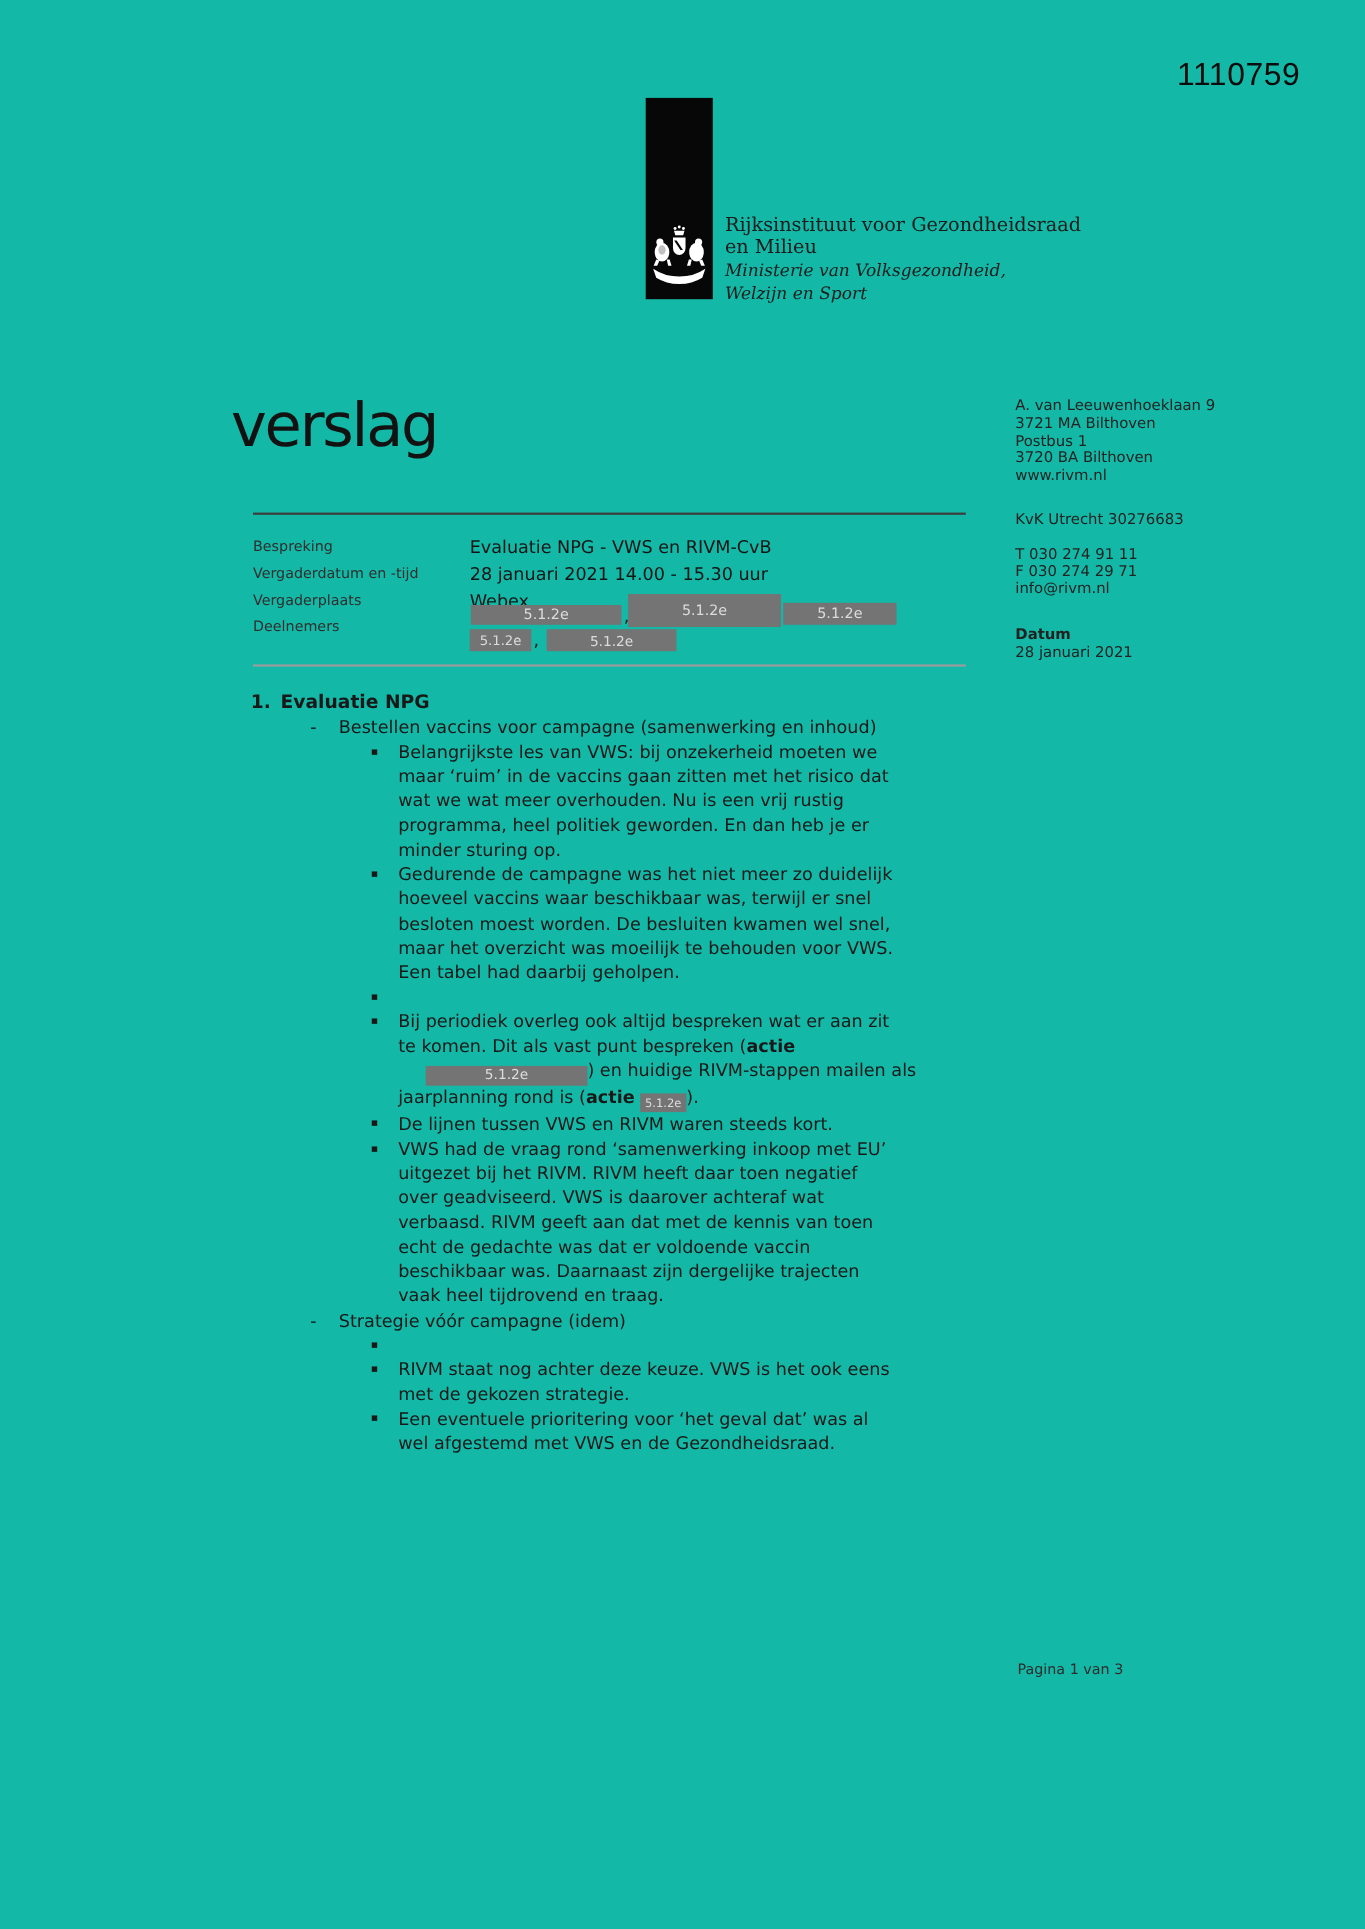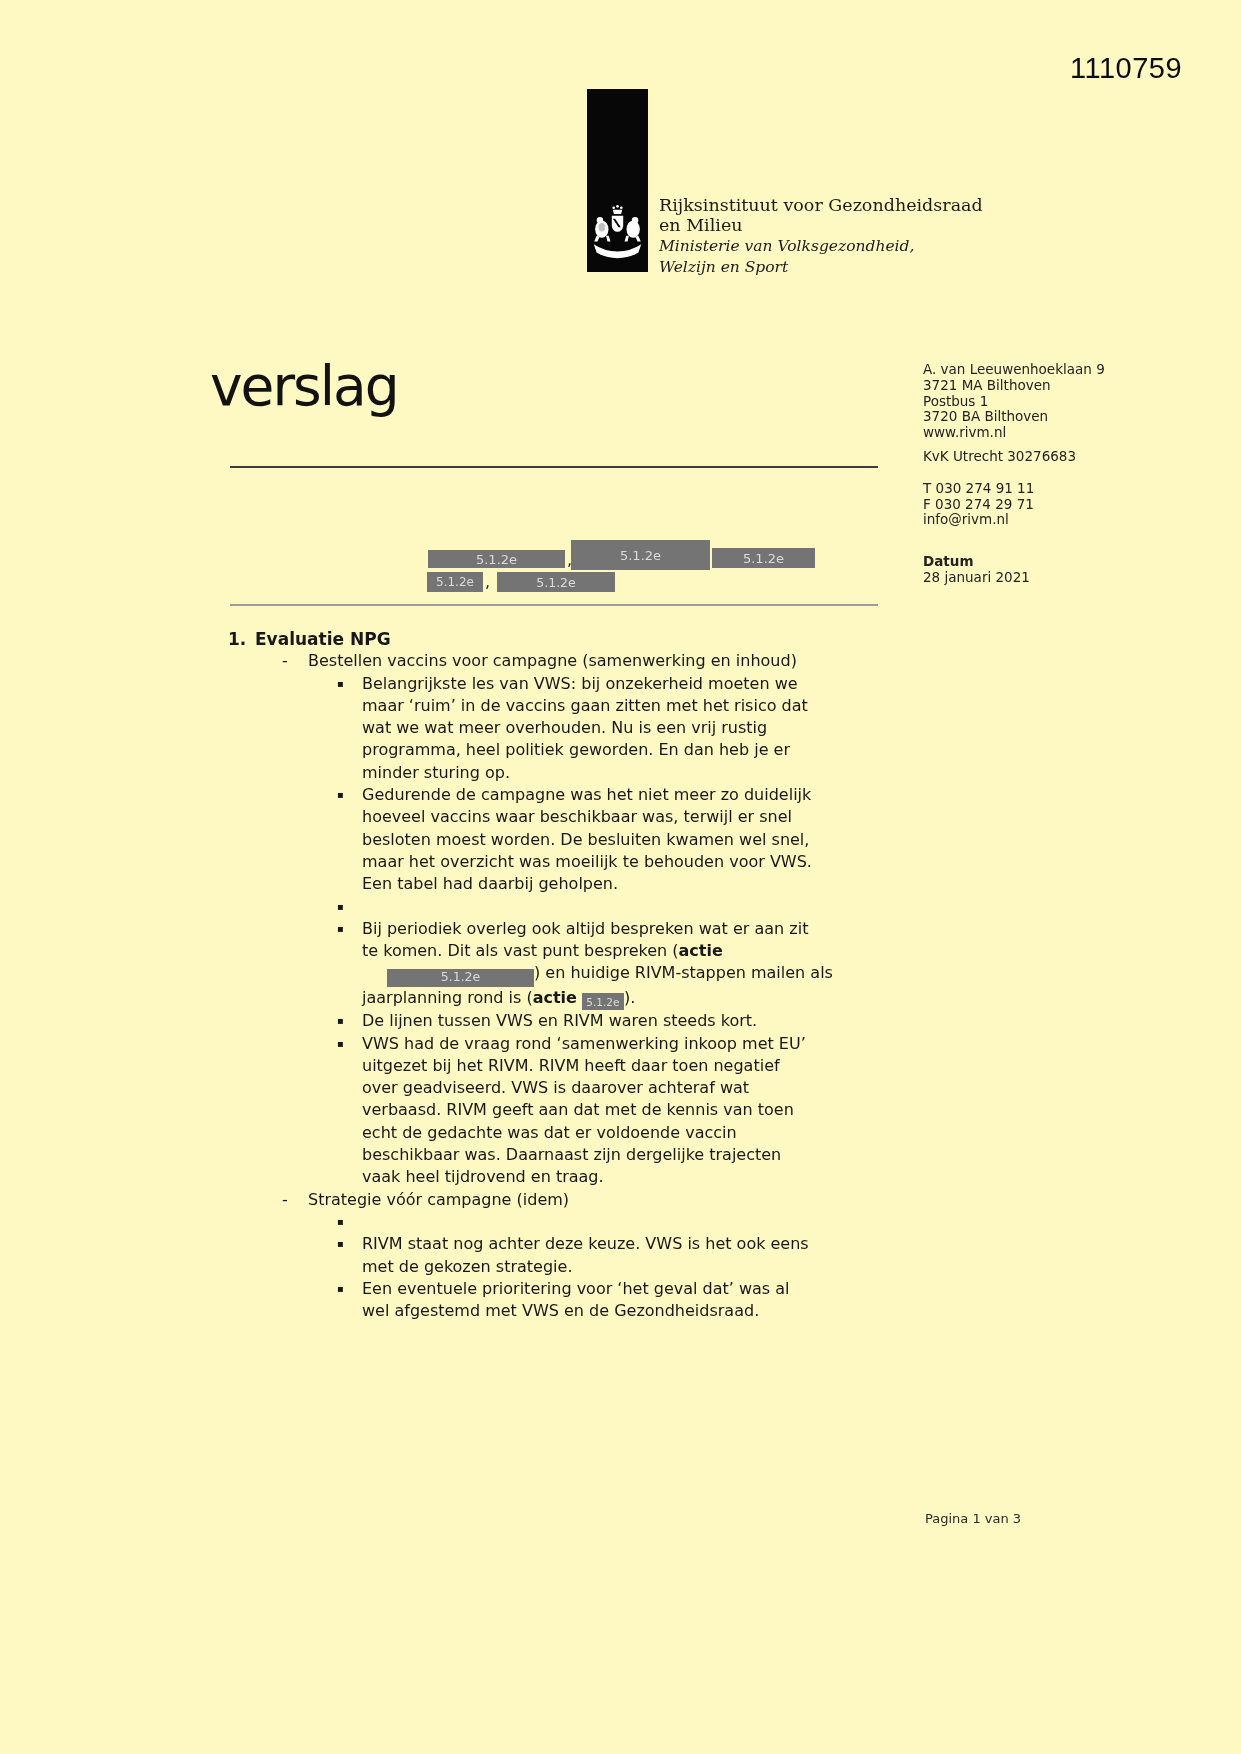--- a/index.html
+++ b/index.html
@@ -1,17 +1,17 @@
 <!DOCTYPE html>
 <html lang="nl"><head>
 <meta charset="utf-8">
 <style>
   html,body{margin:0;padding:0;background:#ffffff;}
   .page{
-    position:relative;width:1241px;height:1754px;background:#fef9c3;
+    position:relative;width:1241px;height:1754px;background:#14b8a6;
     font-family:"DejaVu Sans",sans-serif;color:#1e1e1e;overflow:hidden;
   }
   
   .docnum{position:absolute;left:1070px;top:52px;font-size:29px;letter-spacing:.5px;
     font-family:"Liberation Sans",sans-serif;color:#0c0c0c;}
   
   .logo-bar{position:absolute;left:587px;top:89px;width:61px;height:183px;background:#070707;}
   .coat{position:absolute;left:2px;top:110px;width:57px;height:66px;}
   .logo-text{position:absolute;left:659px;top:196px;font-family:"DejaVu Serif",serif;color:#1b1b1b;}
   .logo-text .org{font-size:17.5px;line-height:19.5px;}
@@ -35,21 +35,21 @@
   .rbox-a{left:1px;top:10px;width:137px;height:18px;}
   .rbox-c{left:285px;top:8px;width:103px;height:20px;}
   .rbox-d{left:0;top:32px;width:56px;height:20px;font-size:12px;}
   .rbox-e{left:70px;top:32px;width:118px;height:20px;font-size:12.5px;}
   .rcomma{position:absolute;font-size:16px;color:#1a1a1a;line-height:16px;}
   .rcomma-1{left:140px;top:12px;}
   .rcomma-2{left:58px;top:34px;}
   
   .contact{position:absolute;left:923px;top:362px;width:210px;
     font-size:13.5px;line-height:15.8px;color:#222;}
-  .c-gap1{margin-top:8px;}
+  .c-gap1{margin-top:24px;}
   .c-gap2{margin-top:16px;}
   .c-gap3{margin-top:26px;}
   .c-datum{font-weight:bold;}
   
   .content{position:absolute;left:228px;top:628px;width:620px;
     font-size:16px;line-height:22.3px;color:#181818;}
   .heading{display:flex;font-weight:bold;font-size:17px;}
   .h-num{width:27px;}
   .l1-row{display:flex;}
   .l1-marker{margin-left:54px;width:26px;}
@@ -101,20 +101,30 @@
     <div class="org">Rijksinstituut voor Gezondheidsraad</div>
     <div class="org">en Milieu</div>
     <div class="ministry">Ministerie van Volksgezondheid,</div>
     <div class="ministry">Welzijn en Sport</div>
   </div>
 
   <div class="page-title">verslag</div>
 
   <div class="rule rule-top"></div>
 
+  <div class="meta">
+    <div class="meta-label">Bespreking</div>
+    <div class="meta-value">Evaluatie NPG - VWS en RIVM-CvB</div>
+    <div class="meta-label">Vergaderdatum en -tijd</div>
+    <div class="meta-value">28 januari 2021 14.00 - 15.30 uur</div>
+    <div class="meta-label">Vergaderplaats</div>
+    <div class="meta-value">Webex</div>
+    <div class="meta-label">Deelnemers</div>
+    <div class="meta-value"></div>
+  </div>
 
   <div class="deel-redact">
     <div class="rbox rbox-b">5.1.2e</div>
     <div class="rbox rbox-a">5.1.2e</div>
     <span class="rcomma rcomma-1">,</span>
     <div class="rbox rbox-c">5.1.2e</div>
     <div class="rbox rbox-d">5.1.2e</div>
     <span class="rcomma rcomma-2">,</span>
     <div class="rbox rbox-e">5.1.2e</div>
   </div>

